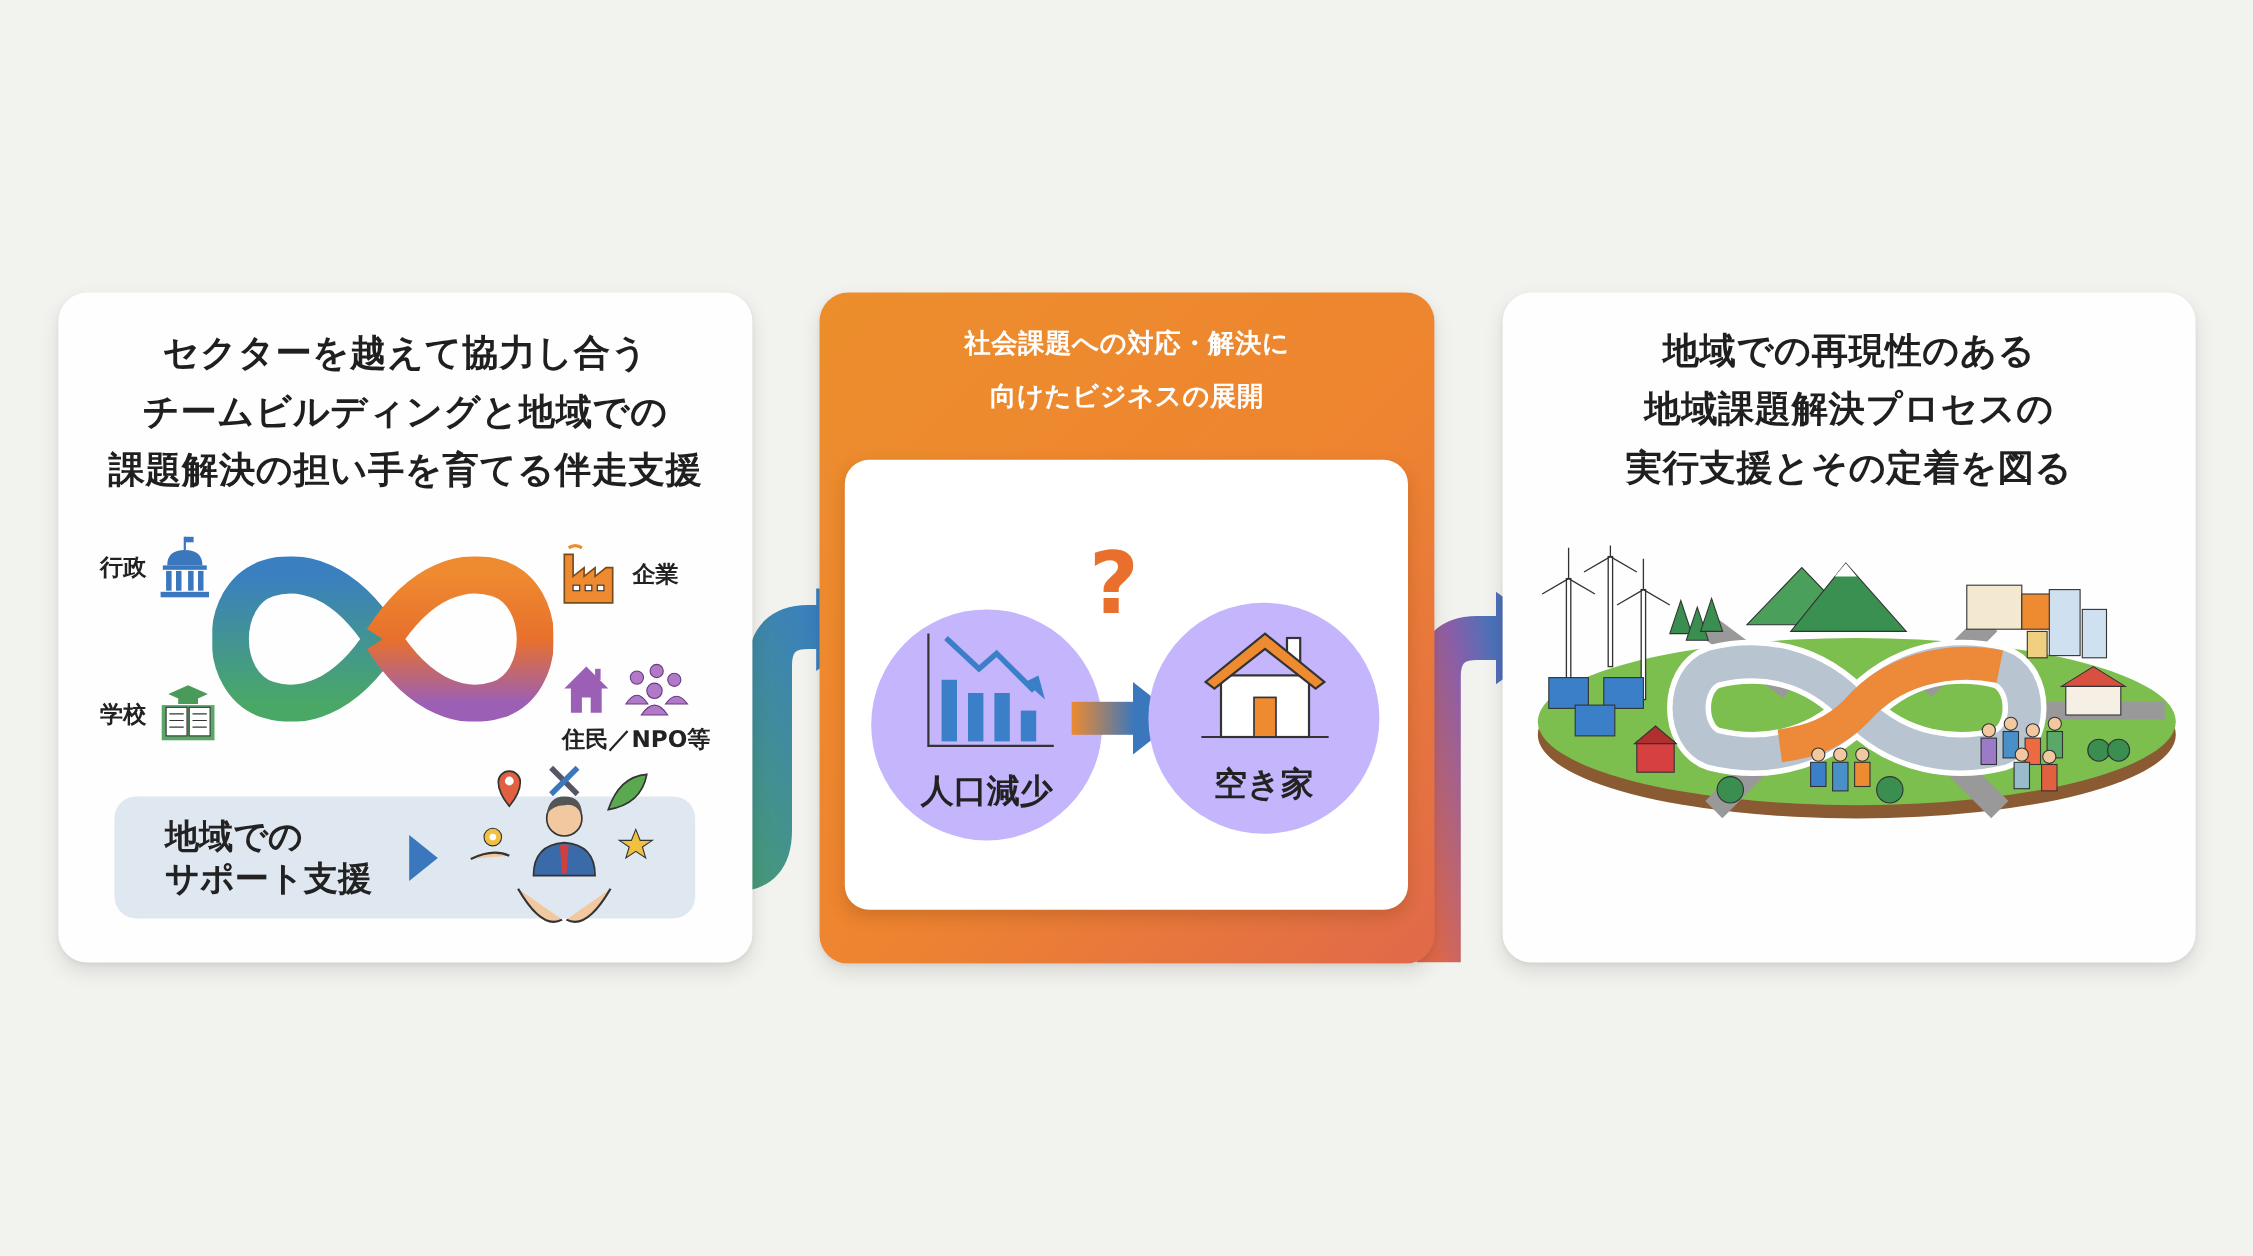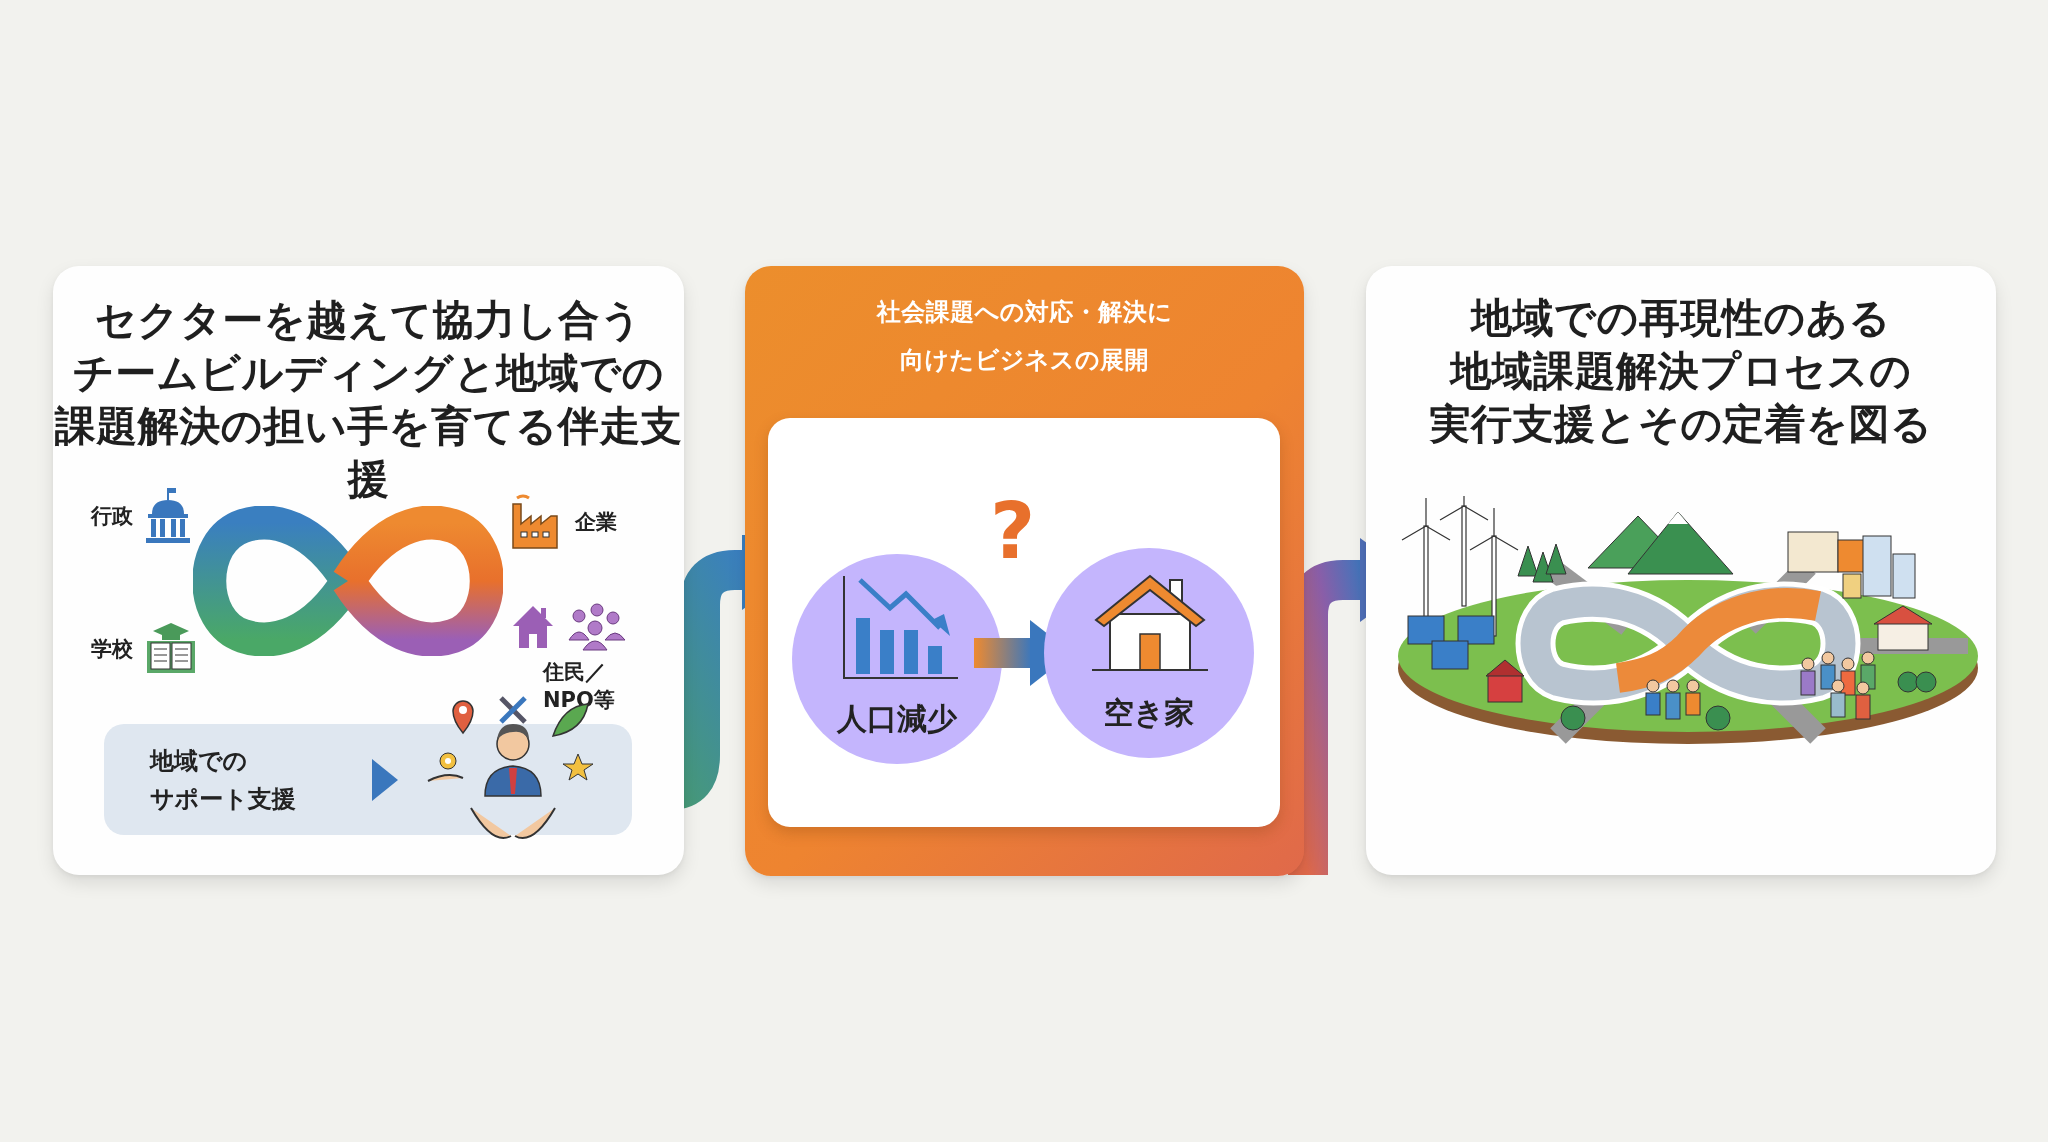--- a/index.html
+++ b/index.html
@@ -17,37 +17,37 @@
   }
   .card-white { background: #fefefe; }
   #card1 { left: 53px; top: 266px; width: 631px; height: 609px; }
   #card2 { left: 745px; top: 266px; width: 559px; height: 610px;
            background: linear-gradient(135deg, #ec8e2c 0%, #ee8430 55%, #e0694a 100%); }
   #card3 { left: 1366px; top: 266px; width: 630px; height: 609px; }
 
   .card-title {
     position: absolute; left: 0; right: 0;
     text-align: center; font-weight: bold;
-    font-size: 41px; line-height: 53px; letter-spacing: 0.5px;
+    font-size: 33px; line-height: 53px; letter-spacing: 0.5px;
     white-space: pre-line;
   }
   #card1 .card-title { top: 28px; }
   #card2 .card-title { top: 22px; color: #fff; font-size: 24px; line-height: 48px; }
   #card3 .card-title { top: 26px; }
 
   
   .sector { position: absolute; display: flex; align-items: center; gap: 10px; font-size: 21px; font-weight: bold; }
   .sector .lbl { color: #222; }
   #infinity { position: absolute; left: 140px; top: 240px; }
 
   #support-box {
     position: absolute; left: 51px; top: 458px; width: 528px; height: 111px;
     background: #dfe7f0; border-radius: 20px;
   }
-  #support-text { position: absolute; left: 46px; top: 18px; font-size: 24px; font-weight: bold; line-height: 38px; white-space: pre-line; color: #222; }
+  #support-text { position: absolute; left: 46px; top: 18px; font-size: 31px; font-weight: bold; line-height: 38px; white-space: pre-line; color: #222; }
   #support-arrow { position: absolute; left: 268px; top: 35px; width: 0; height: 0;
     border-top: 21px solid transparent; border-bottom: 21px solid transparent; border-left: 26px solid #3a77bd; }
   #supporter { position: absolute; left: 370px; top: 430px; }
 
   
   #inner-panel { position: absolute; left: 23px; top: 152px; width: 512px; height: 409px;
     background: #fff; border-radius: 22px; box-shadow: 0 6px 14px rgba(120,60,10,0.25); }
   .issue-circle { position: absolute; width: 210px; height: 210px; border-radius: 50%; background: #c4b5fd; }
   #circle-pop { left: 24px; top: 136px; }
   #circle-house { left: 276px; top: 130px; }
@@ -138,21 +138,21 @@
       <polygon points="22,4 2,24 8,24 8,46 18,46 18,32 26,32 26,46 36,46 36,24 42,24" fill="#9b5fb5"></polygon>
       <rect x="30" y="6" width="5" height="10" fill="#9b5fb5"></rect>
       <circle cx="68" cy="14" r="6" fill="#b07ac8" stroke="#6a3a80"></circle>
         <circle cx="86" cy="8" r="6" fill="#b07ac8" stroke="#6a3a80"></circle>
         <circle cx="102" cy="16" r="6" fill="#b07ac8" stroke="#6a3a80"></circle>
       <circle cx="84" cy="26" r="7" fill="#b07ac8" stroke="#6a3a80"></circle>
       <path d="M58,38 Q68,22 78,38 Z" fill="#b07ac8" stroke="#6a3a80"></path>
       <path d="M94,38 Q104,24 114,38 Z" fill="#b07ac8" stroke="#6a3a80"></path>
       <path d="M72,48 Q84,30 96,48 Z" fill="#b07ac8" stroke="#6a3a80"></path>
     </svg>
-    <div class="lbl" style="font-size:21px;font-weight:bold;margin-top:2px;color:#222;margin-left:32px;">住民／NPO等</div>
+    <div class="lbl" style="font-size:21px;font-weight:bold;margin-top:2px;color:#222;">住民／NPO等</div>
   </div>
 
   <svg id="infinity" width="310" height="150" viewBox="0 0 310 150">
     <defs>
       <linearGradient id="infL" x1="0" y1="0" x2="0" y2="1">
         <stop offset="0" stop-color="#3a7fc0"></stop>
           <stop offset="1" stop-color="#4aa867"></stop>
       </linearGradient>
       <linearGradient id="infR" x1="0" y1="0" x2="0" y2="1">
         <stop offset="0" stop-color="#ee8a30"></stop>

